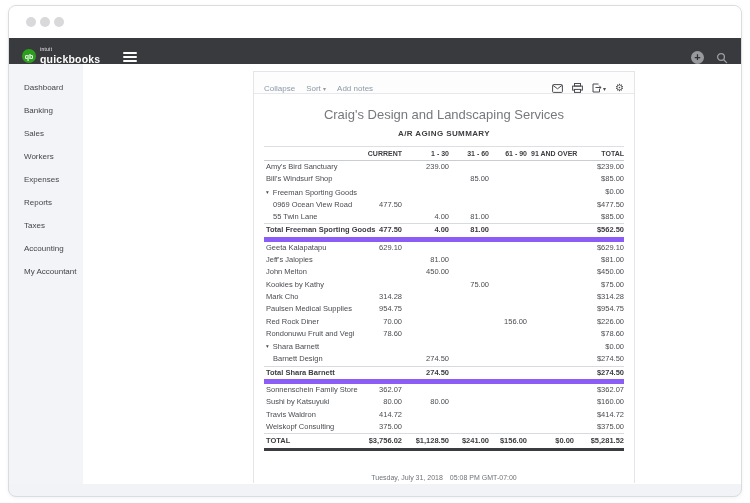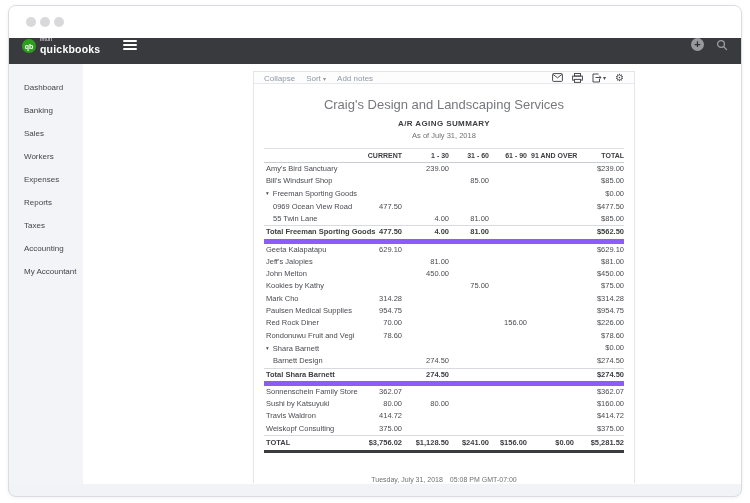--- a/index.html
+++ b/index.html
@@ -2,21 +2,21 @@
 <html><head>
 <meta charset="utf-8">
 <style>
   * { margin:0; padding:0; box-sizing:border-box; }
   html,body { width:750px; height:503px; background:#ffffff; font-family:"Liberation Sans", sans-serif; -webkit-font-smoothing:antialiased; }
   .window { position:absolute; left:8px; top:5px; width:734px; height:492px; background:#f2f3f6; border:1px solid #d9dce1; border-radius:8px; overflow:hidden; box-shadow:0 1px 4px rgba(0,0,0,0.06); }
   
   .chrome { height:32px; background:#ffffff; display:flex; align-items:center; padding-left:17px; }
   .dot { width:10px; height:10px; border-radius:50%; background:#d9d9db; margin-right:4px; }
   
-  .appbar { height:26px; background:#393a3d; display:flex; align-items:flex-start; padding:0 13px; }
+  .appbar { height:26px; background:#393a3d; display:flex; align-items:flex-end; padding:0 13px; }
   .logo { display:flex; align-items:center; }
   .qb-circle { width:14px; height:14px; border-radius:50%; background:#2ca01c; color:#fff; font-size:7px; font-weight:bold; display:flex; align-items:center; justify-content:center; margin-right:4px; }
   .brand { color:#fff; line-height:1; }
   .brand .intuit { display:block; font-size:4.5px; letter-spacing:0.5px; margin-bottom:1px; }
   .brand .qbooks { display:block; font-size:10.5px; font-weight:bold; letter-spacing:0.2px; }
   .hamburger { margin-left:23px; width:14px; cursor:pointer; }
   .hamburger span { display:block; height:2px; background:#fff; margin:2px 0; border-radius:1px; }
   .appbar-right { margin-left:auto; display:flex; align-items:center; gap:12px; }
   .plus-btn { width:13px; height:13px; border-radius:50%; background:#97999d; color:#2e2f31; font-size:11px; line-height:12px; text-align:center; font-weight:bold; cursor:pointer; }
   
@@ -128,21 +128,20 @@
             </span>
             <span class="ticon">
                 <span class="gear-glyph">⚙</span>
               </span>
           </span>
         </div>
 
         <div class="report-head">
           <div class="rpt-company">Craig's Design and Landscaping Services</div>
           <div class="rpt-title">A/R AGING SUMMARY</div>
-          <div class="rpt-asof">As of July 31, 2018</div>
         </div>
 
         <table>
           <colgroup>
               <col class="c-name">
               <col class="c-cur">
               <col class="c-130">
               <col class="c-3160">
               <col class="c-6190">
               <col class="c-91">

